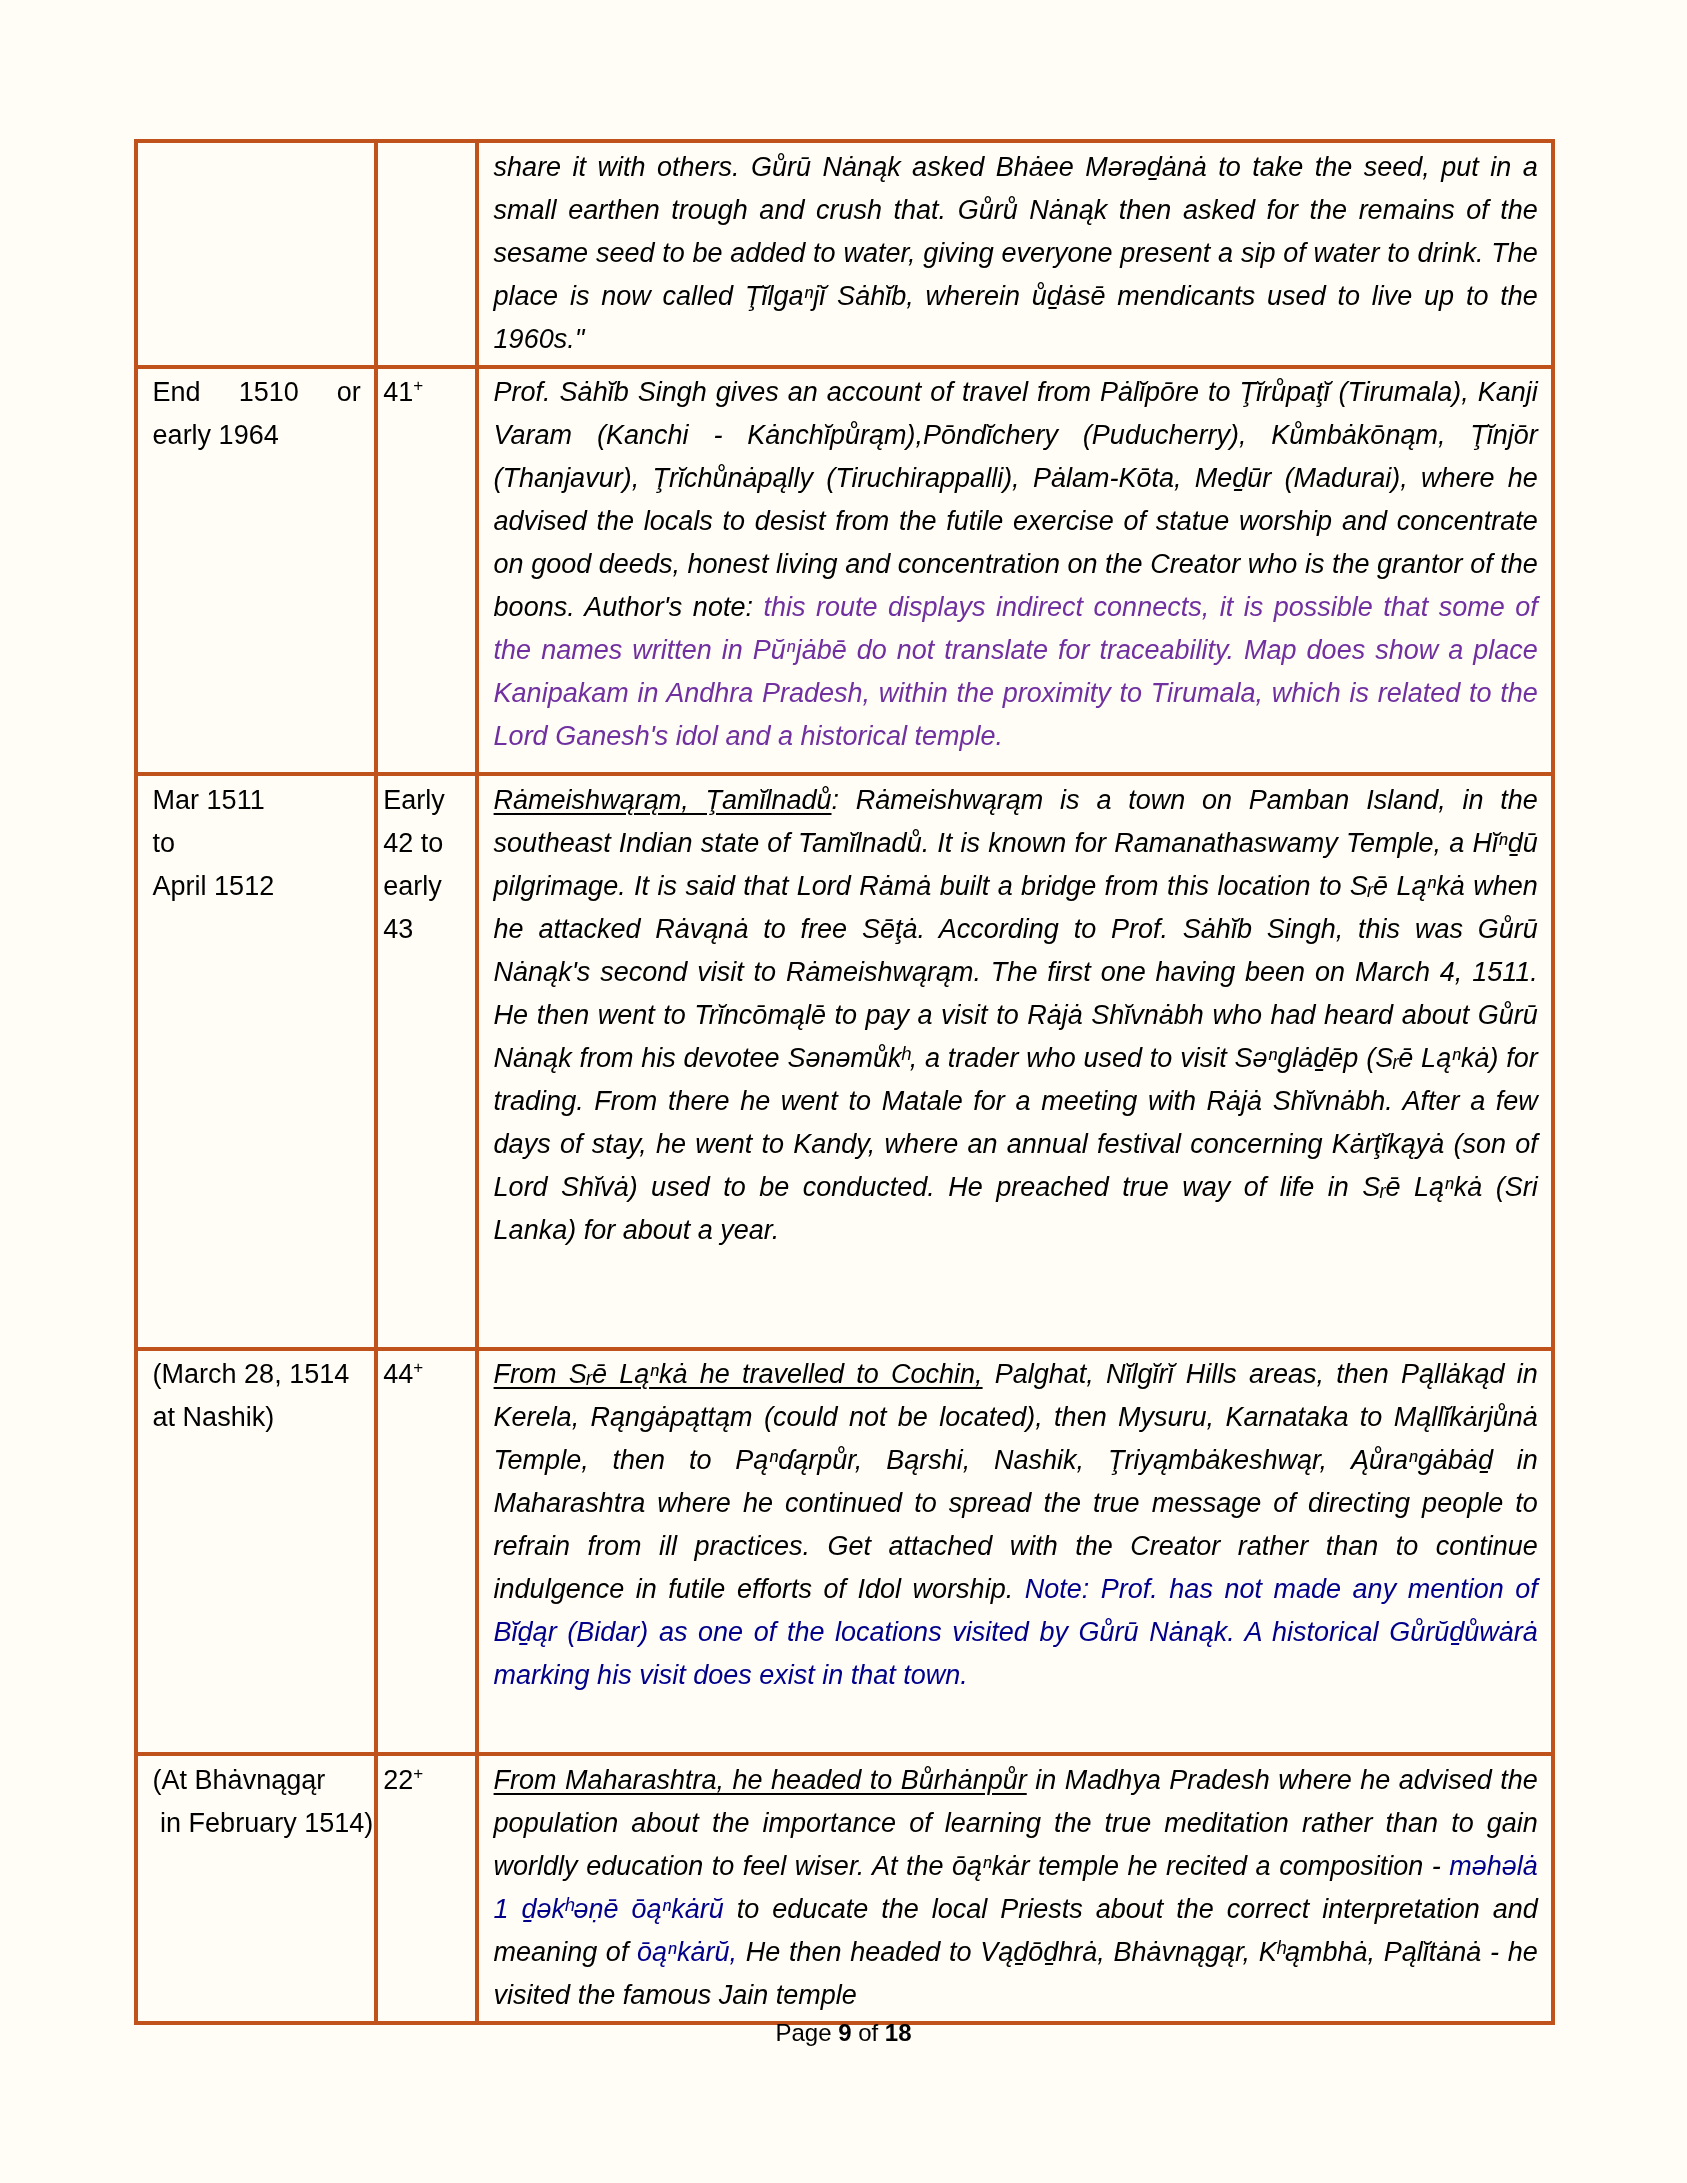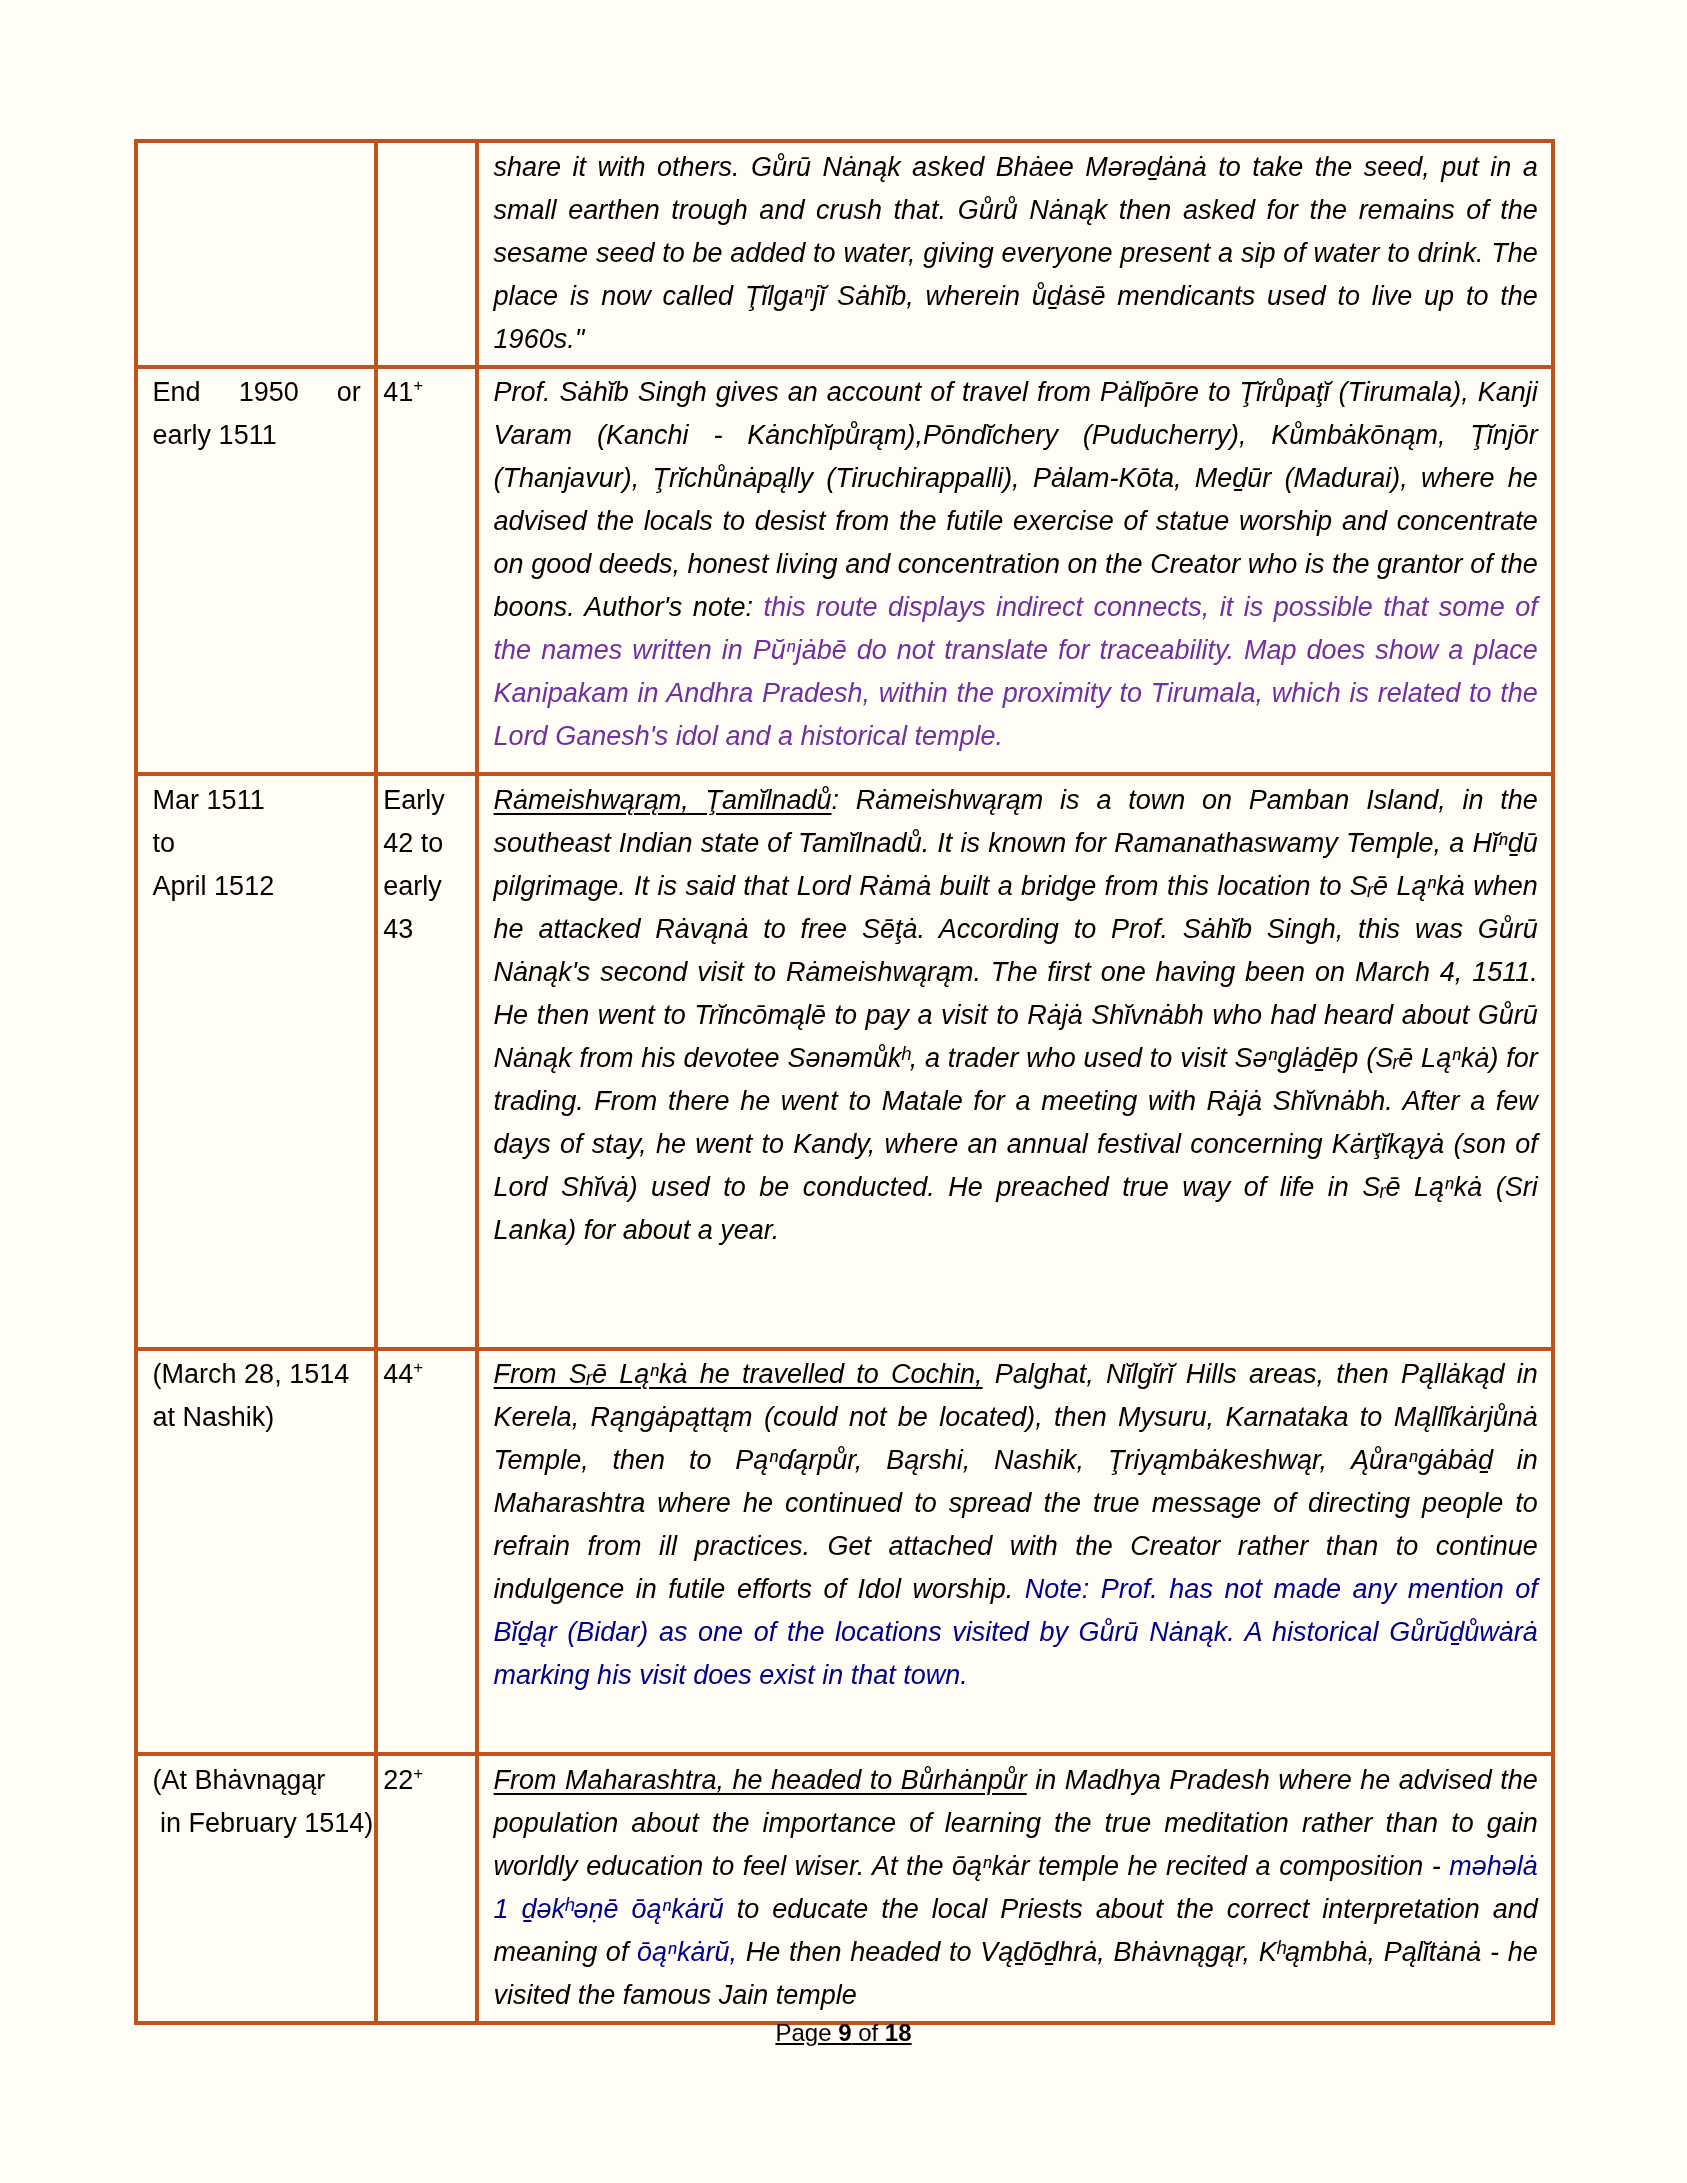--- a/index.html
+++ b/index.html
@@ -32,21 +32,20 @@
   .purple { color: #7030a0; }
   .navy { color: #00008b; }
   .date-justify { text-align: justify; text-align-last: left; }
   sup { font-size: 17px; line-height: 0; }
   .footer {
     position: absolute;
     left: 0; width: 1687px;
     top: 2019px;
     text-align: center;
     font-size: 24px;
-    text-decoration: underline;
   }
   .footer b { font-weight: bold; }
   .row-1 td { height: 213px; }
   .row-2 td { height: 397px; }
   .row-3 td { height: 564px; }
   .row-4 td { height: 395px; }
   .row-5 td { height: 251px; }
 </style>
 </head>
 <body>
@@ -61,21 +60,21 @@
     <tr class="row-1">
       <td></td>
       <td class="col-age"></td>
       <td class="col-desc italic">
         <span>share it with others. Gůrū Nȧnąk asked Bhȧee Mərəḏȧnȧ to take the seed, put in a small earthen trough and crush that. Gůrů Nȧnąk then asked for the remains of the sesame seed to be added to water, giving everyone present a sip of water to drink. The place is now called Ţĭlgaⁿjĭ Sȧhĭb, wherein ůḏȧsē mendicants used to live up to the 1960s."</span>
       </td>
     </tr>
 
     <tr class="row-2">
       <td class="date-justify">
-        <span>End 1950 or early 1511</span>
+        <span>End 1510 or early 1964</span>
       </td>
       <td class="col-age">
         <span>41</span><sup>+</sup>
       </td>
       <td class="col-desc">
         <span>Prof. Sȧhĭb Singh</span><span> gives an account of travel from Pȧlĭpōre to Ţĭrůpaţĭ (Tirumala), Kanji Varam (Kanchi - Kȧnchĭpůrąm),Pōndĭchery (Puducherry), Kůmbȧkōnąm, Ţĭnjōr (Thanjavur), Ţrĭchůnȧpąlly (Tiruchirappalli), Pȧlam-Kōta, Meḏūr (Madurai), where he advised the locals to desist from the futile exercise of statue worship and concentrate on good deeds, honest living and concentration on the Creator who is the grantor of the boons. Author's note: </span><span class="purple">this route displays indirect connects, it is possible that some of the names written in Pŭⁿjȧbē do not translate for traceability. Map does show a place Kanipakam in Andhra Pradesh, within the proximity to Tirumala, which is related to the Lord Ganesh's idol  and a historical temple.</span>
       </td>
     </tr>
 
     <tr class="row-3">

